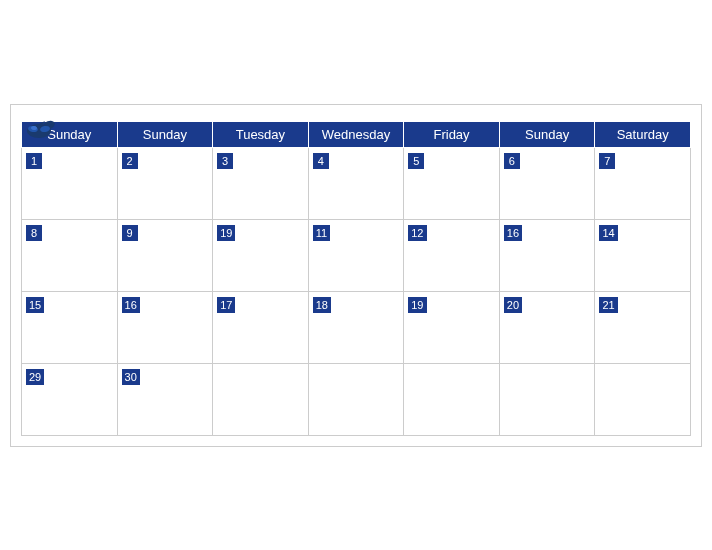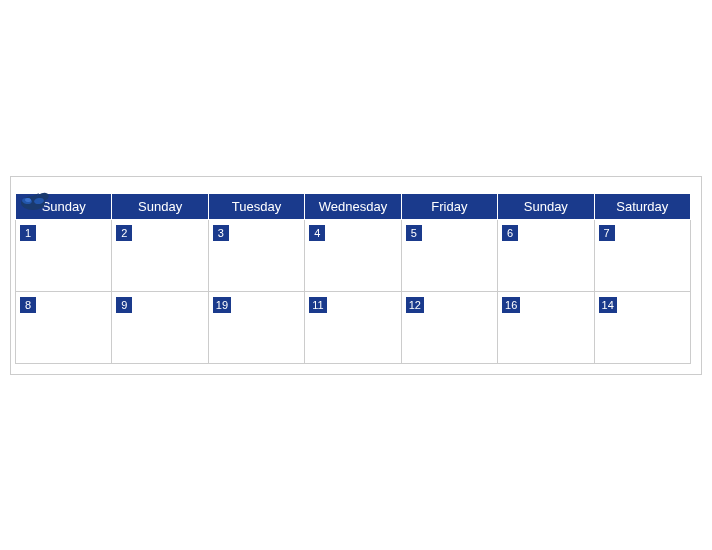--- a/index.html
+++ b/index.html
@@ -9,21 +9,21 @@
       width: 712px;
       height: 550px;
       display: flex;
       align-items: center;
       justify-content: center;
     }
     .calendar-wrapper {
       width: 692px;
       background: #fff;
       border: 1px solid #ccc;
-      padding: 10px 10px 10px 4px;
+      padding: 10px 10px 10px 10px;
     }
     .calendar-header {
       display: flex;
       align-items: flex-start;
       justify-content: center;
       position: relative;
       margin-bottom: 6px;
     }
     .logo-area {
       position: absolute;
@@ -144,15 +144,33 @@
         </tr>
         <tr>
           <td><span class="day-number">8</span></td>
           <td><span class="day-number">9</span></td>
           <td><span class="day-number">19</span></td>
           <td><span class="day-number">11</span></td>
           <td><span class="day-number">12</span></td>
           <td><span class="day-number">16</span></td>
           <td><span class="day-number">14</span></td>
         </tr>
+        <tr>
+          <td><span class="day-number">15</span></td>
+          <td><span class="day-number">16</span></td>
+          <td><span class="day-number">17</span></td>
+          <td><span class="day-number">18</span></td>
+          <td><span class="day-number">19</span></td>
+          <td><span class="day-number">20</span></td>
+          <td><span class="day-number">21</span></td>
+        </tr>
+        <tr>
+          <td><span class="day-number">29</span></td>
+          <td><span class="day-number">30</span></td>
+          <td class="empty-cell"></td>
+          <td class="empty-cell"></td>
+          <td class="empty-cell"></td>
+          <td class="empty-cell"></td>
+          <td class="empty-cell"></td>
+        </tr>
       </tbody>
   </table>
 </div>
 
 </body></html>

